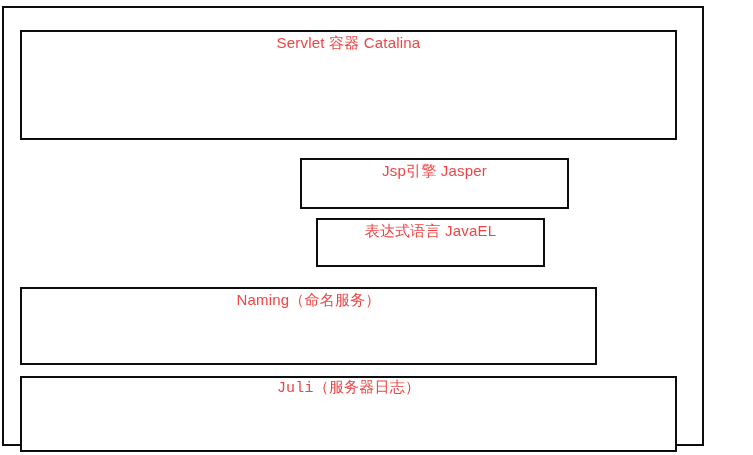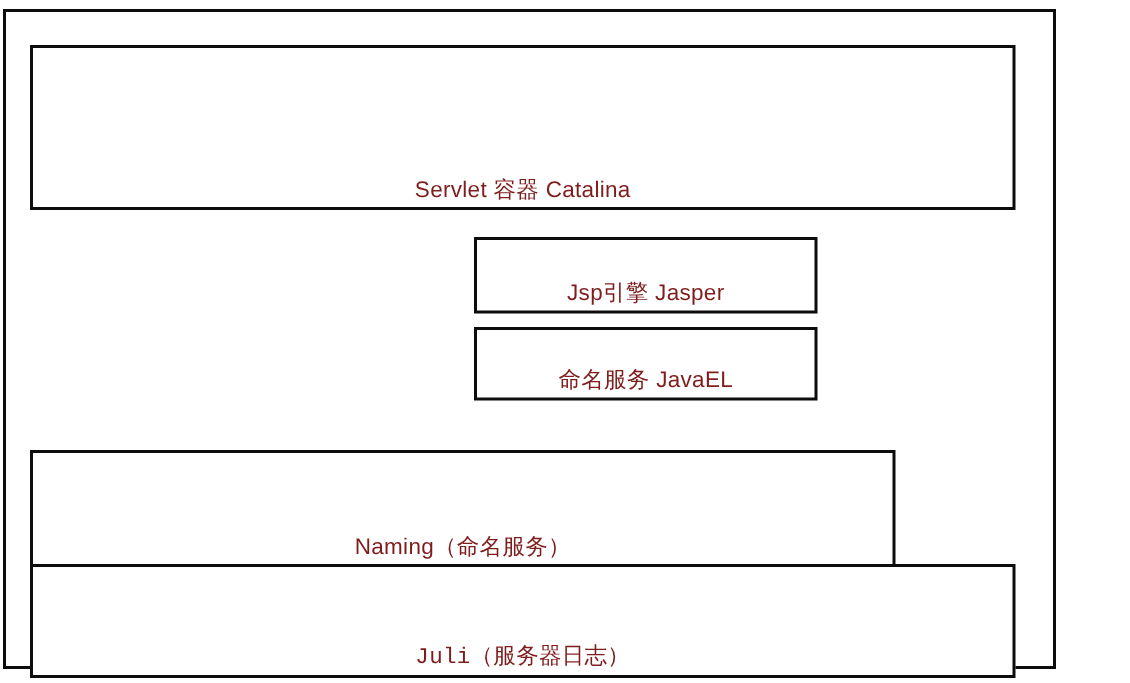--- a/index.html
+++ b/index.html
@@ -36,27 +36,27 @@
     background: #ffffff;
   }
 
   
   .box {
     position: absolute;
     border: 2px solid #0d0d0d;
     box-sizing: border-box;
     background: #ffffff;
     display: flex;
-    align-items: flex-end;
+    align-items: flex-start;
     justify-content: center;
     text-align: center;
     line-height: 1.45;
     font-size: 15px;
     letter-spacing: 0.2px;
-    color: #7f1d1d;
+    color: #ef4444;
   }
 
   .box .label {
     display: block;
     white-space: pre-line;
   }
 
   
   .box-catalina {
     left: 16px;
@@ -66,39 +66,38 @@
   }
 
   .box-coyote {
     left: 16px;
     top: 151px;
     width: 228px;
     height: 107px;
   }
 
   .box-jasper {
-    left: 312px;
+    left: 296px;
     top: 150px;
-    width: 229px;
+    width: 269px;
     height: 51px;
   }
 
   .box-javael {
     left: 312px;
     top: 210px;
     width: 229px;
     height: 49px;
   }
 
   .box-naming {
     left: 16px;
     top: 279px;
     width: 577px;
     height: 78px;
-    margin-top: 13px;
   }
 
   .box-juli {
     left: 16px;
     top: 368px;
     width: 657px;
     height: 76px;
     font-family: Liberation Mono, monospace;
   }
 </style>
@@ -112,21 +111,21 @@
     <div class="box box-catalina">
       <span class="label">Servlet 容器 Catalina</span>
     </div>
 
 
     <div class="box box-jasper">
       <span class="label">Jsp引擎 Jasper</span>
     </div>
 
     <div class="box box-javael">
-      <span class="label">命名服务 JavaEL</span>
+      <span class="label">表达式语言 JavaEL</span>
     </div>
 
     <div class="box box-naming">
       <span class="label">Naming（命名服务）</span>
     </div>
 
     <div class="box box-juli">
       <span class="label">Juli（服务器日志）</span>
     </div>
 

